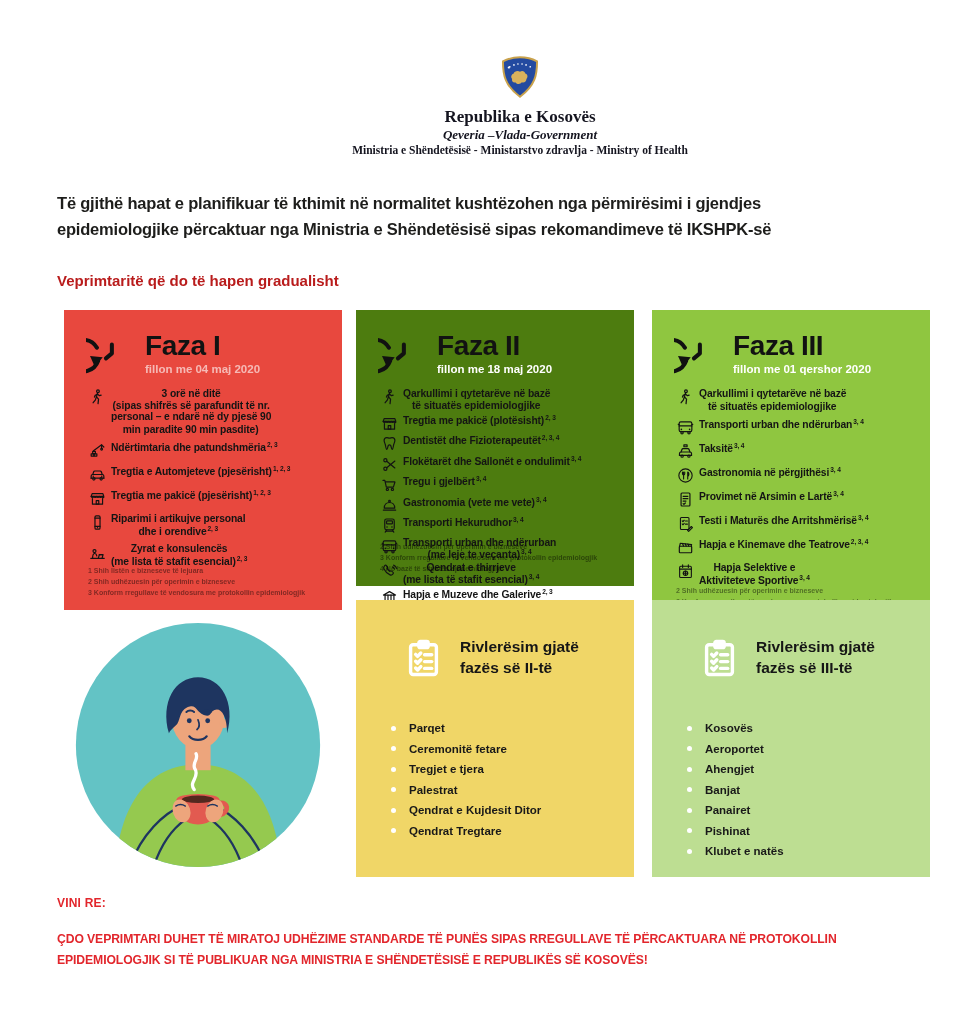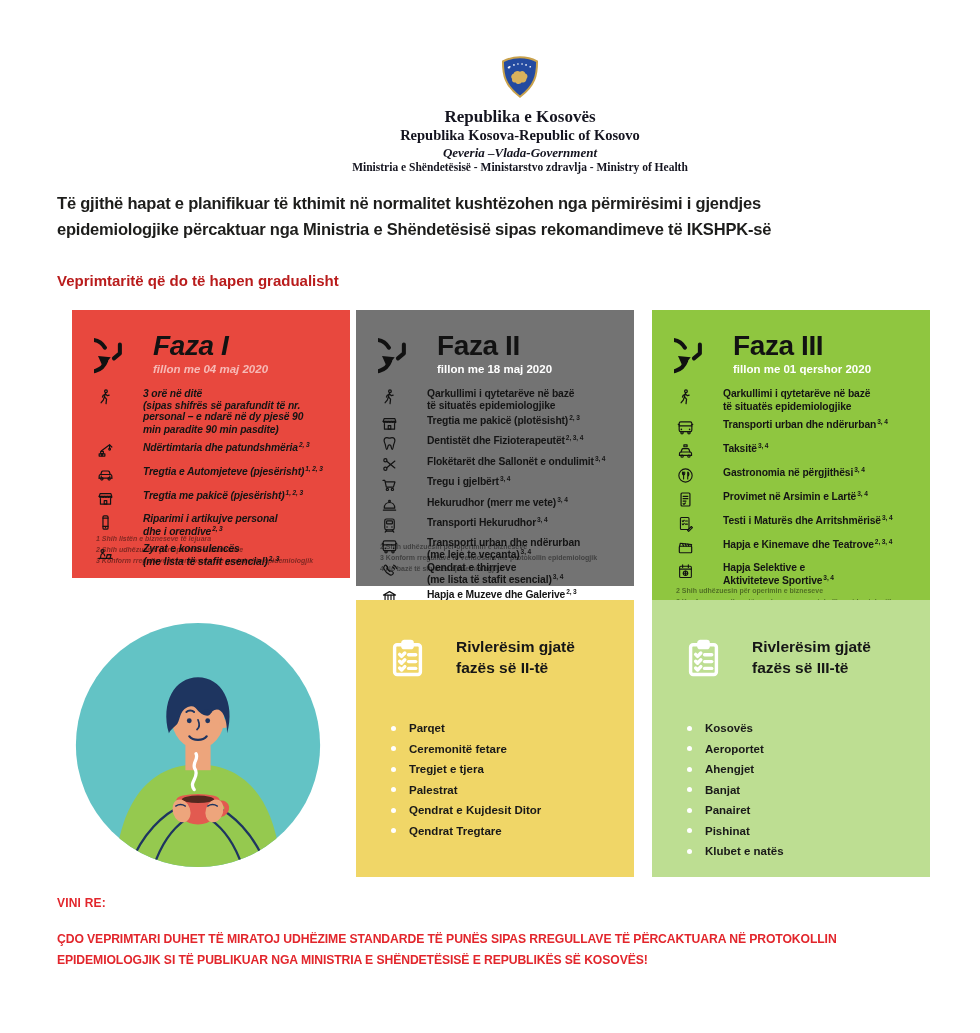--- a/index.html
+++ b/index.html
@@ -11,48 +11,48 @@
   .gov-h1{font-family:"Liberation Serif","DejaVu Serif",serif;font-weight:bold;font-size:17px;line-height:1.2;margin-top:5px;}
   .gov-h2{font-family:"Liberation Serif","DejaVu Serif",serif;font-weight:bold;font-size:14.5px;line-height:1.2;}
   .gov-h3{font-family:"Liberation Serif","DejaVu Serif",serif;font-weight:bold;font-style:italic;font-size:13px;line-height:1.2;}
   .gov-h4{font-family:"Liberation Serif","DejaVu Serif",serif;font-weight:bold;font-size:11.5px;line-height:1.3;}
   
   .intro-heading{position:absolute;left:57px;top:190px;width:880px;margin:0;font-size:16.5px;font-weight:bold;
                  line-height:1.58;letter-spacing:-0.2px;white-space:pre-line;color:#1d1d1b;}
   .section-label{position:absolute;left:57px;top:272px;margin:0;font-size:15px;font-weight:bold;color:#b91c1c;}
   
   .card{position:absolute;width:278px;box-sizing:border-box;}
-  .p1{left:72px; top:310px;height:268px;font-style:italic;}
+  .p1{left:64px; top:310px;height:300px;}
   .p2{left:356px;top:310px;height:276px;}
   .p3{left:652px;top:310px;height:320px;}
   .r2{left:356px;top:600px;height:277px;}
   .r3{left:652px;top:600px;height:277px;}
   .ph-head{display:flex;align-items:center;gap:13px;padding:20px 20px 0 22px;}
   .ph-icon{width:46px;height:46px;color:#111;flex:none;}
   .ph-icon svg{width:46px;height:46px;display:block;}
   .ph-title{margin:0;font-size:28px;font-weight:bold;letter-spacing:-0.4px;line-height:1;color:#121212;}
   .ph-sub{font-size:11.5px;font-weight:600;margin-top:3px;}
   .p1 .ph-sub{color:rgba(255,255,255,0.62);}
   .p2 .ph-sub,.p3 .ph-sub{color:#ffffff;}
   .items{list-style:none;margin:12px 0 0;padding:0 8px 0 24px;}
-  .item{display:flex;gap:28px;align-items:flex-start;}
+  .item{display:flex;gap:4px;align-items:flex-start;text-align:center;}
   .p1 .item{margin-bottom:5px;}
   .p2 .item{margin-bottom:1.5px;}
   .p3 .item{margin-bottom:5px;}
   .item .ic{width:19px;height:19px;flex:none;color:#131313;margin-top:0;}
   .item .ic svg{width:19px;height:19px;display:block;}
   .item p{margin:0;font-size:10.3px;font-weight:600;letter-spacing:-0.12px;color:#141414;max-width:212px;}
   .p1 .item p{line-height:1.14;}
   .p2 .item p{line-height:1.1;}
   .p3 .item p{line-height:1.16;}
   .item .t{white-space:pre-line;}
   .item sup{font-size:6.6px;font-weight:600;margin-left:1px;}
   .foot{position:absolute;left:24px;bottom:11px;font-size:7px;font-weight:600;line-height:1.55;color:rgba(0,0,0,0.45);}
   
-  .rv-head{display:flex;align-items:flex-start;gap:27px;padding:35px 22px 0 30px;}
+  .rv-head{display:flex;align-items:flex-start;gap:15px;padding:35px 22px 0 30px;margin-left:16px;}
   .rv-icon{width:43px;height:46px;color:#fff;flex:none;}
   .rv-icon svg{width:43px;height:46px;display:block;}
   .rv-title{margin:2px 0 0;font-size:15.5px;font-weight:bold;line-height:1.35;white-space:pre-line;color:#161616;}
   .rv-list{list-style:none;margin:37px 0 0;padding:0 0 0 35px;}
   .rv-list li{display:flex;align-items:center;gap:13px;height:20.5px;font-size:11.5px;font-weight:600;color:#191919;}
   .dot{width:5px;height:5px;border-radius:50%;background:#fff;flex:none;}
   
   .illu{position:absolute;left:72px;top:619px;width:252px;height:252px;}
   
   .notice-label{position:absolute;left:57px;top:896px;margin:0;font-size:12px;font-weight:600;letter-spacing:0.2px;}
@@ -269,21 +269,20 @@
         <path d="M15.5 21 l1 2 2 .2-1.5 1.4.4 2-1.9-1-1.9 1 .4-2-1.5-1.4 2-.2z" transform="scale(0.62) translate(9,9)"></path>
         <circle cx="16.5" cy="19.5" r="1.1"></circle>
           <circle cx="22" cy="17" r="1.1"></circle>
           <circle cx="27.3" cy="15.8" r="1.1"></circle>
         <circle cx="32.7" cy="15.8" r="1.1"></circle>
           <circle cx="38" cy="17" r="1.1"></circle>
           <circle cx="43.5" cy="19.5" r="1.1"></circle>
       </g>
     </svg>
     <div class="gov-h1">Republika e Kosovës</div>
-    <div class="gov-h2">Republika Kosova-Republic of Kosovo</div>
     <div class="gov-h3">Qeveria –Vlada-Government</div>
     <div class="gov-h4">Ministria e Shëndetësisë - Ministarstvo zdravlja - Ministry of Health</div>
   </header>
 
   <p class="intro-heading">Të gjithë hapat e planifikuar të kthimit në normalitet kushtëzohen nga përmirësimi i gjendjes
 epidemiologjike përcaktuar nga Ministria e Shëndetësisë sipas rekomandimeve të IKSHPK-së</p>
   <h3 class="section-label">Veprimtaritë që do të hapen gradualisht</h3>
 
   <section class="card p1" style="background:#E8483E">
     <div class="ph-head">
@@ -352,21 +351,21 @@
 (me lista të stafit esencial)</span><sup>2, 3</sup></p>
         </li>
     </ul>
     <div class="foot">
       <div>1 Shih listën e bizneseve të lejuara</div>
       <div>2 Shih udhëzuesin për operimin e bizneseve</div>
       <div>3 Konform rregullave të vendosura me protokollin epidemiologjik</div>
     </div>
   </section>
 
-  <section class="card p2" style="background:#737373">
+  <section class="card p2" style="background:#4d7c0f">
     <div class="ph-head">
       <span class="ph-icon">
           <svg>
             <use href="#i-history"></use>
           </svg>
         </span>
       <div>
         <h2 class="ph-title">Faza II</h2>
         <div class="ph-sub">fillon me 18 maj 2020</div>
       </div>
@@ -412,21 +411,21 @@
             </svg>
           </span>
           <p><span class="t">Tregu i gjelbërt</span><sup>3, 4</sup></p>
         </li>
       <li class="item">
           <span class="ic">
             <svg>
               <use href="#i-takeaway"></use>
             </svg>
           </span>
-          <p><span class="t">Hekurudhor (merr me vete)</span><sup>3, 4</sup></p>
+          <p><span class="t">Gastronomia (vete me vete)</span><sup>3, 4</sup></p>
         </li>
       <li class="item">
           <span class="ic">
             <svg>
               <use href="#i-train"></use>
             </svg>
           </span>
           <p><span class="t">Transporti Hekurudhor</span><sup>3, 4</sup></p>
         </li>
       <li class="item">

